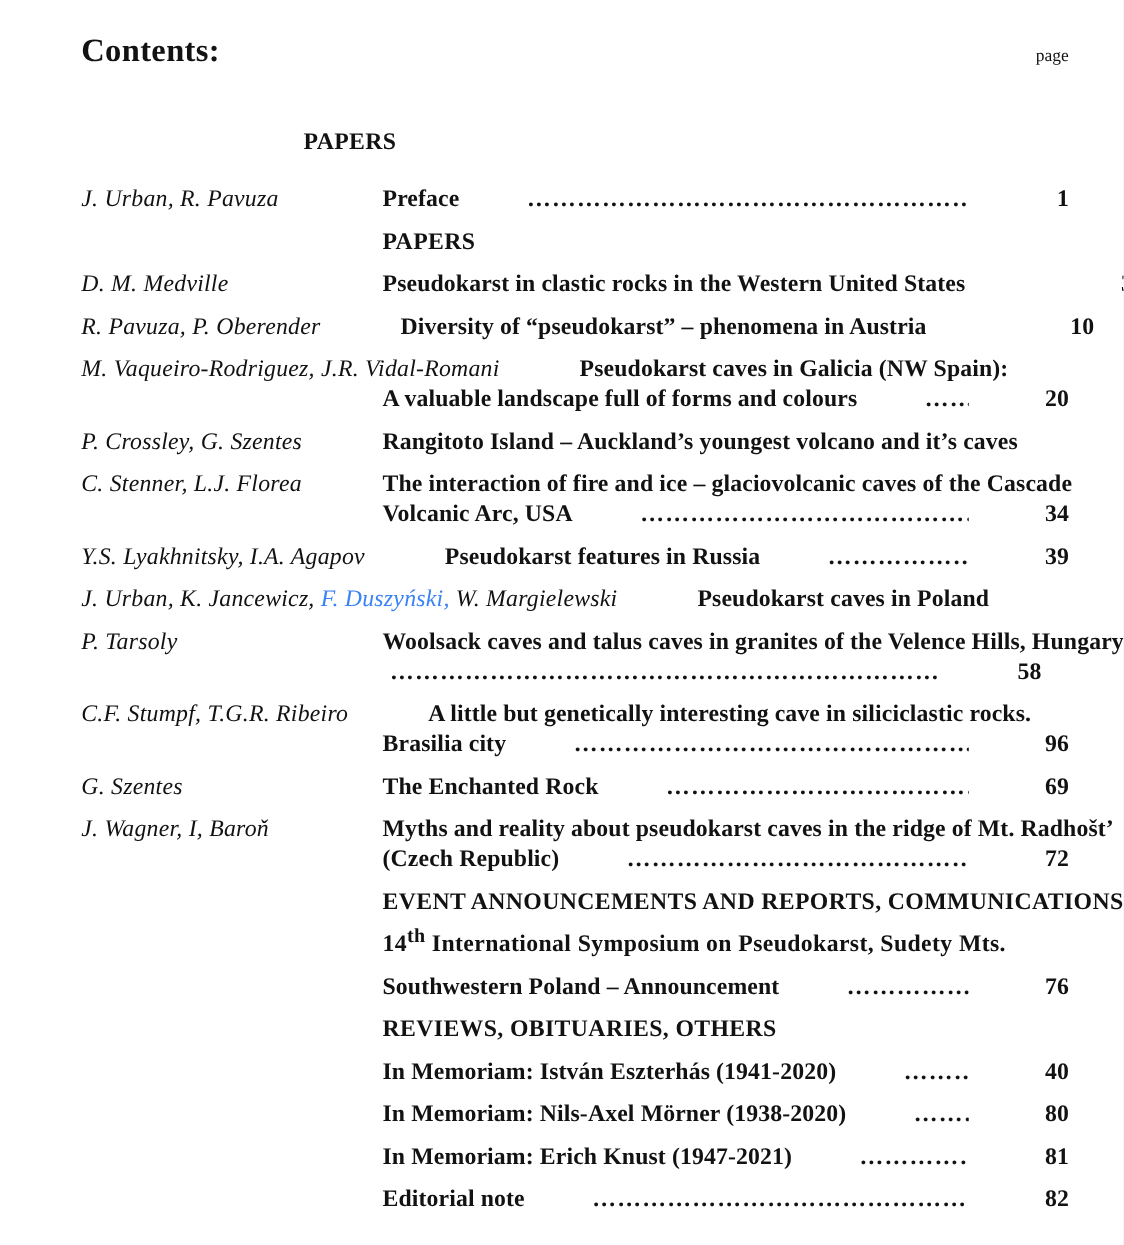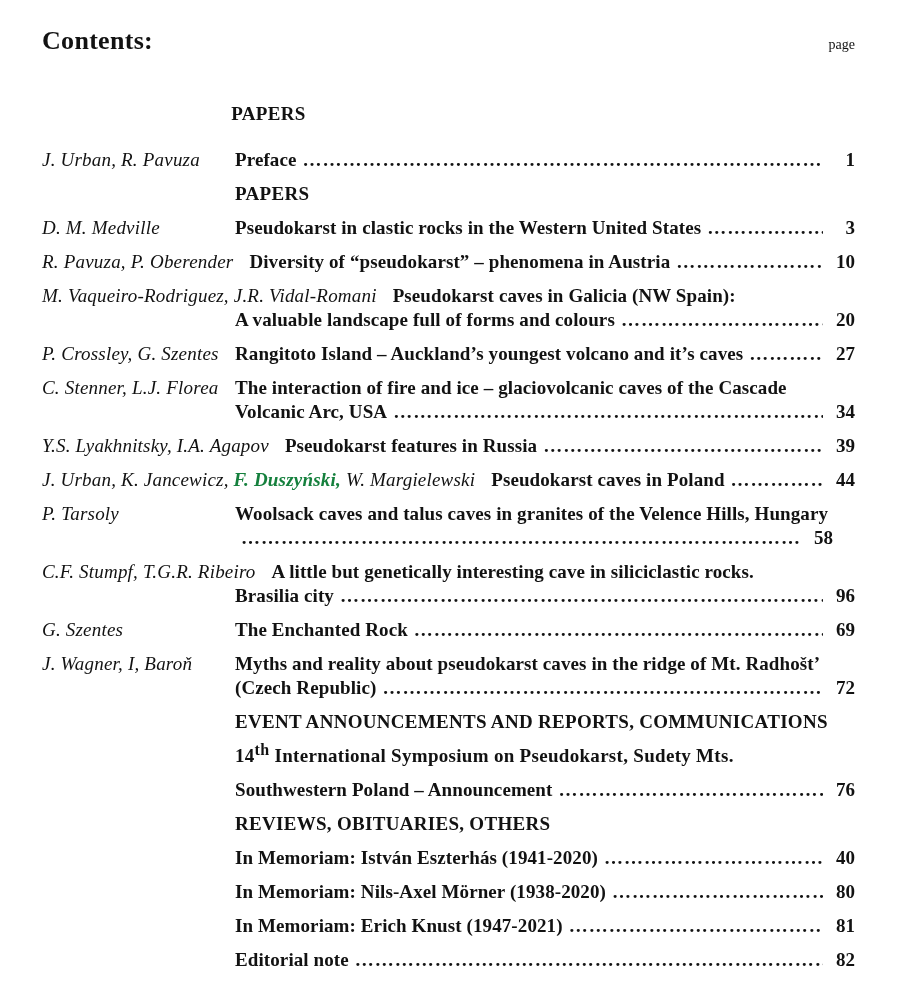--- a/index.html
+++ b/index.html
@@ -1,35 +1,35 @@
 <!DOCTYPE html>
 <html><head>
 <meta charset="utf-8">
 <style>
   html,body{margin:0;padding:0;background:#e8e8e8;}
   .page{
     width:899px;height:996px;background:#ffffff;color:#121212;
     font-family:"Liberation Serif","DejaVu Serif",serif;
     font-size:19px;box-sizing:border-box;
-    padding:26px 44px 10px 42px;overflow:hidden;
+    padding:26px 44px 10px 65px;overflow:hidden;
   }
   .header{display:flex;justify-content:space-between;align-items:baseline;}
   .contents-title{font-weight:bold;font-size:26px;letter-spacing:0.3px;}
   .page-label{font-size:14px;}
   .papers-center{
     font-weight:bold;text-align:center;letter-spacing:0.6px;
     margin:46px 360px 22px 0;line-height:24px;white-space:nowrap;
   }
   .entry{margin-bottom:10px;}
-  .line{display:flex;align-items:center;line-height:24px;}
+  .line{display:flex;align-items:center;line-height:24px;gap:48px;}
   .authors{
     flex:0 0 auto;min-width:193px;box-sizing:border-box;padding-right:16px;
     font-style:italic;white-space:nowrap;letter-spacing:0.2px;
   }
-  .muted{color:#15803d;font-weight:bold;}
+  .muted{color:#3b82f6;}
   .spacer{flex:0 0 193px;}
   .title{font-weight:bold;white-space:nowrap;letter-spacing:0.1px;}
   .heading{font-weight:bold;white-space:nowrap;letter-spacing:0.3px;}
   .leader{
     flex:1 1 0;min-width:0;overflow:hidden;white-space:nowrap;
     margin:0 6px;font-weight:bold;letter-spacing:1px;
   }
   .pagenum{flex:0 0 auto;min-width:26px;text-align:right;font-weight:bold;}
   .pullback{padding-right:22px;}
   sup{font-size:16px;line-height:0;}

